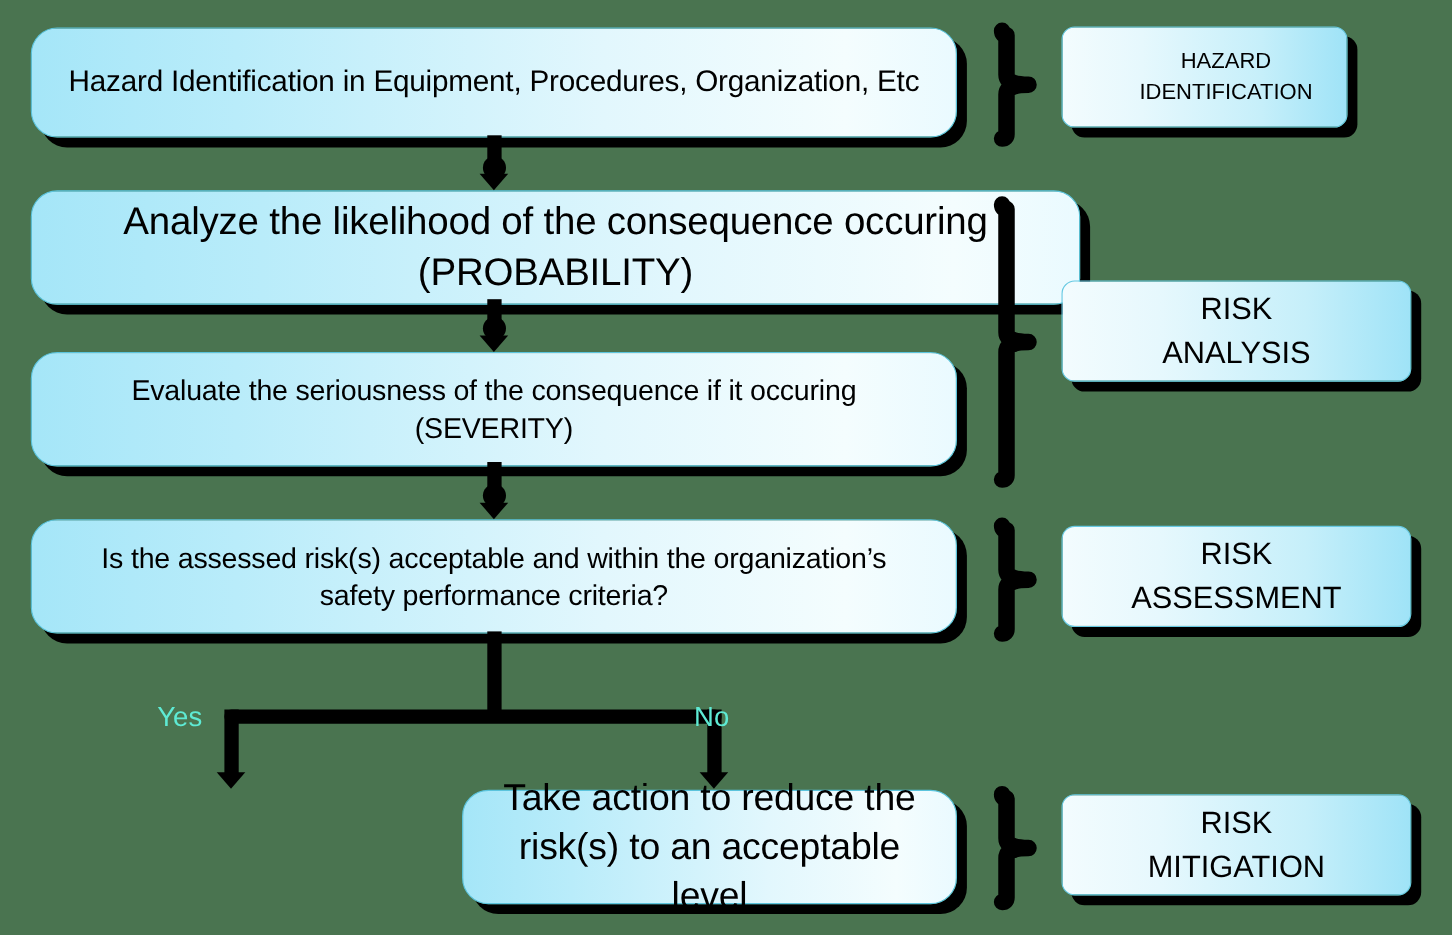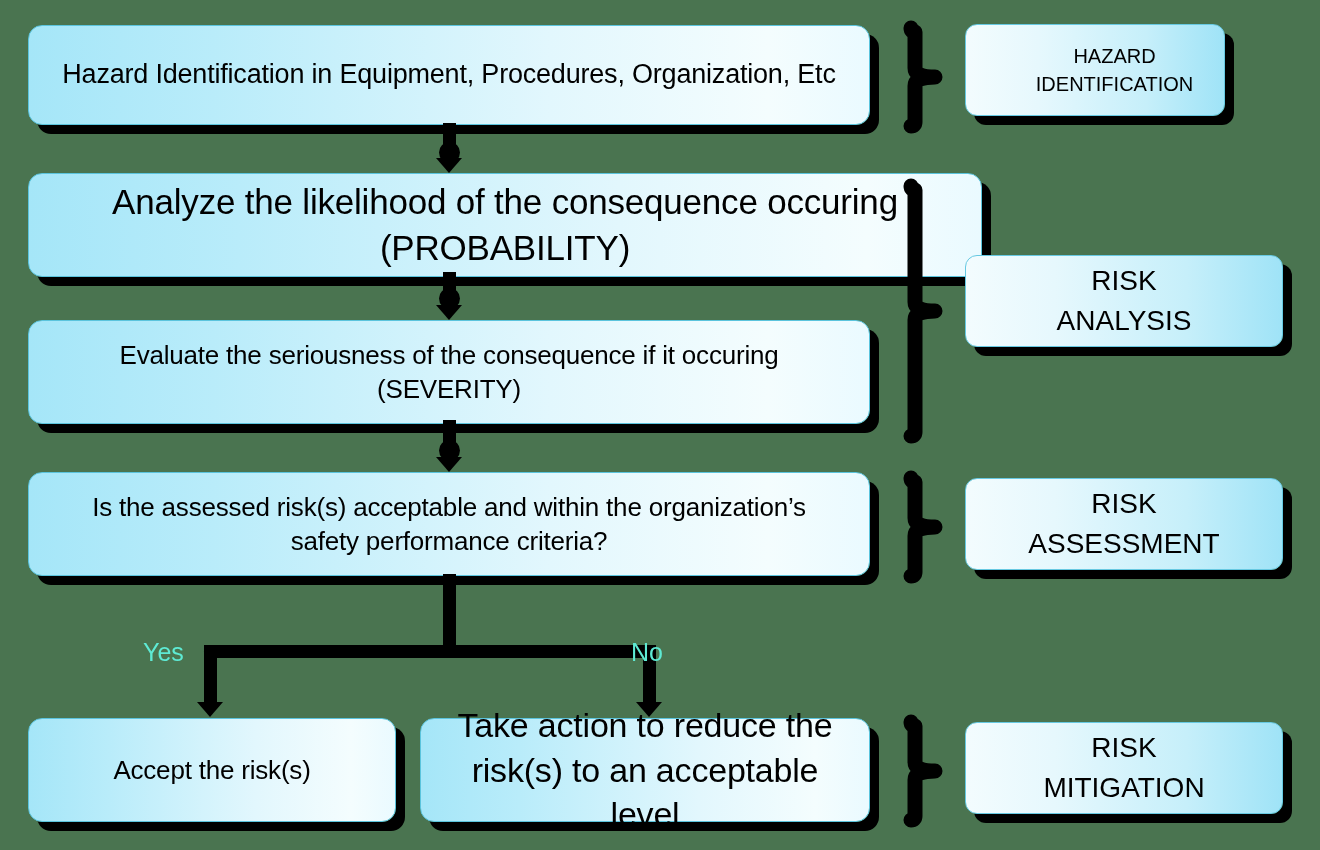--- a/index.html
+++ b/index.html
@@ -13,21 +13,21 @@
     height: 850px;
     background: #4a7450;
     font-family: "Liberation Sans", sans-serif;
     overflow: hidden;
   }
 
   
   .pbox {
     position: absolute;
     box-sizing: border-box;
-    border-radius: 14px;
+    border-radius: 24px;
     border: 1.5px solid #5bc4dd;
     background: linear-gradient(to right, #a5e6f8 0%, #b9ecfa 22%, #e2f7fd 62%, #f4fdfe 88%, #eafaff 100%);
     box-shadow: 9px 9px 0 0 #000;
     display: flex;
     align-items: center;
     justify-content: center;
     text-align: center;
     color: #000;
     padding: 4px 32px;
     line-height: 1.32;
@@ -108,23 +108,20 @@
   </div>
 
   <div class="pbox" style="left:28px; top:472px; width:842px; height:104px; font-size:26px;">
     <span class="txt">Is the assessed risk(s) acceptable and within the organization’s safety performance criteria?</span>
   </div>
 
   <div class="pbox" style="left:28px; top:320px; width:842px; height:104px; font-size:26px;">
     <span class="txt">Evaluate the seriousness of the consequence if it occuring (SEVERITY)</span>
   </div>
 
-  <div class="pbox" style="left:28px; top:718px; width:368px; height:104px; font-size:26px;">
-    <span class="txt">Accept the risk(s)</span>
-  </div>
 
   <div class="pbox" style="left:420px; top:718px; width:450px; height:104px; font-size:34px;">
     <span class="txt">Take action to reduce the risk(s) to an acceptable level</span>
   </div>
 
   <div class="vline" style="left:443px; top:123px; height:38px;"></div>
   <div class="jdot" style="left:439px; top:142px;"></div>
   <div class="arrowhead" style="left:436px; top:158px;"></div>
 
   <div class="vline" style="left:443px; top:272px; height:36px;"></div>

